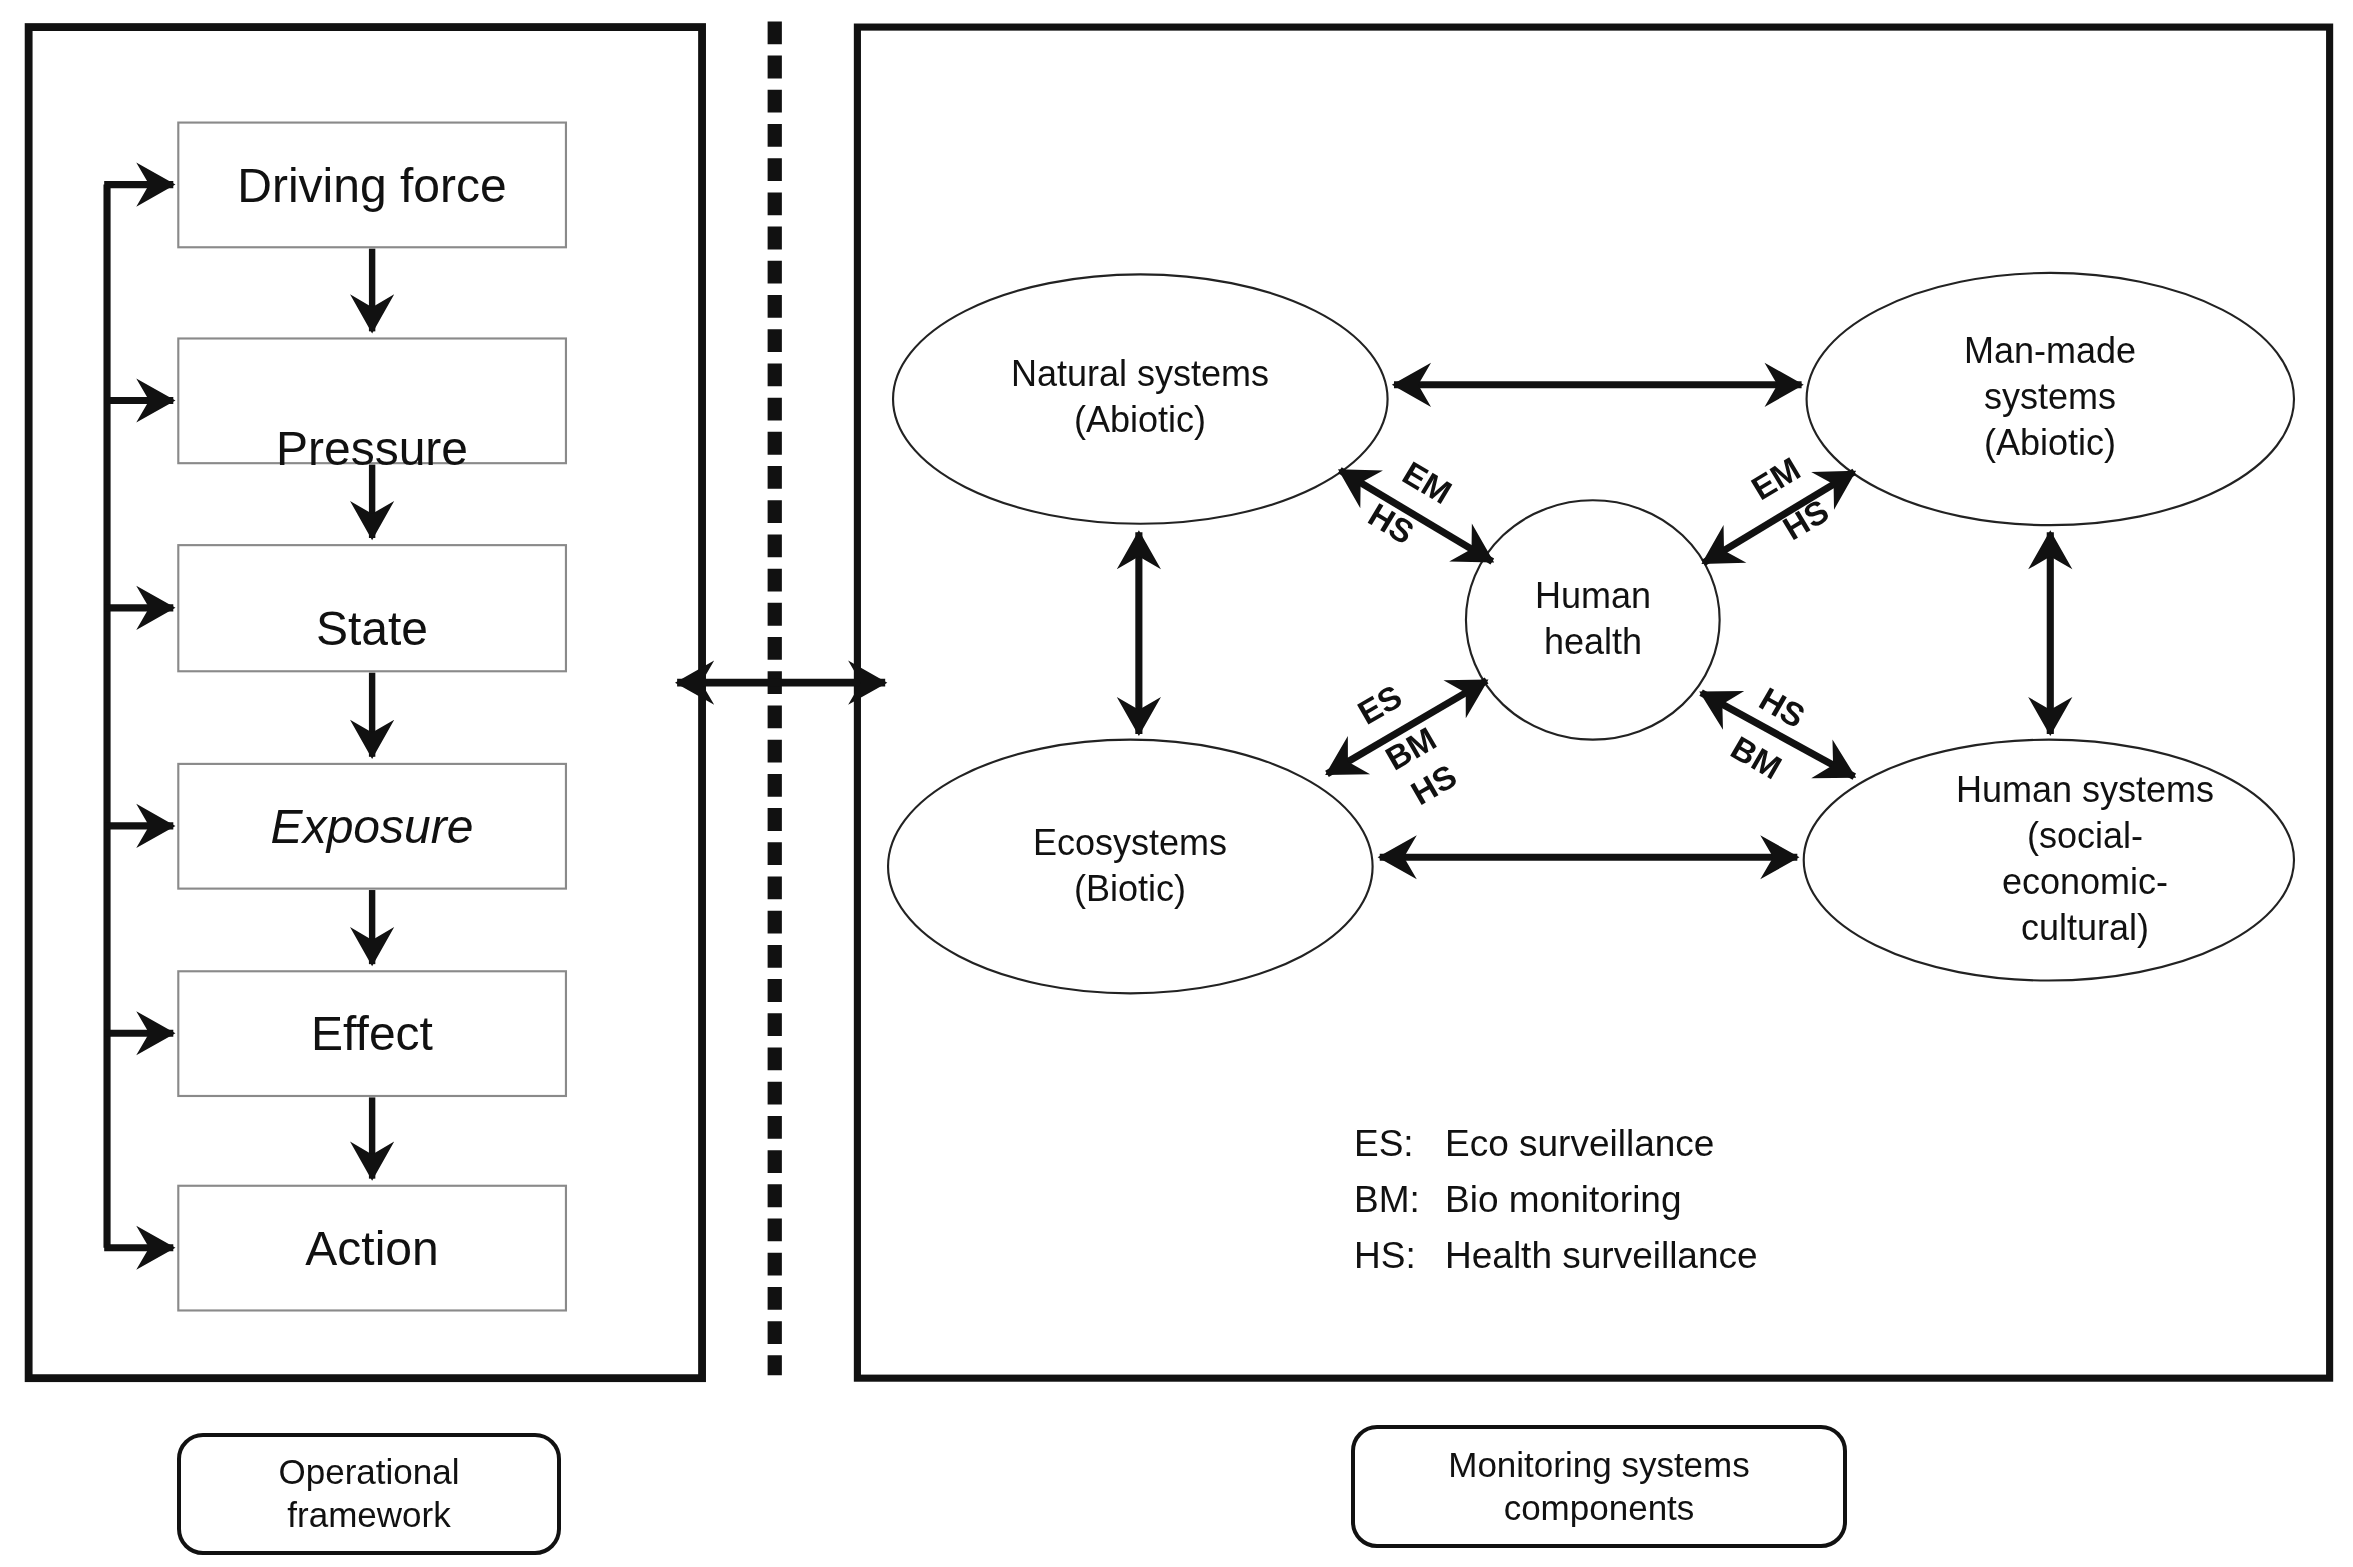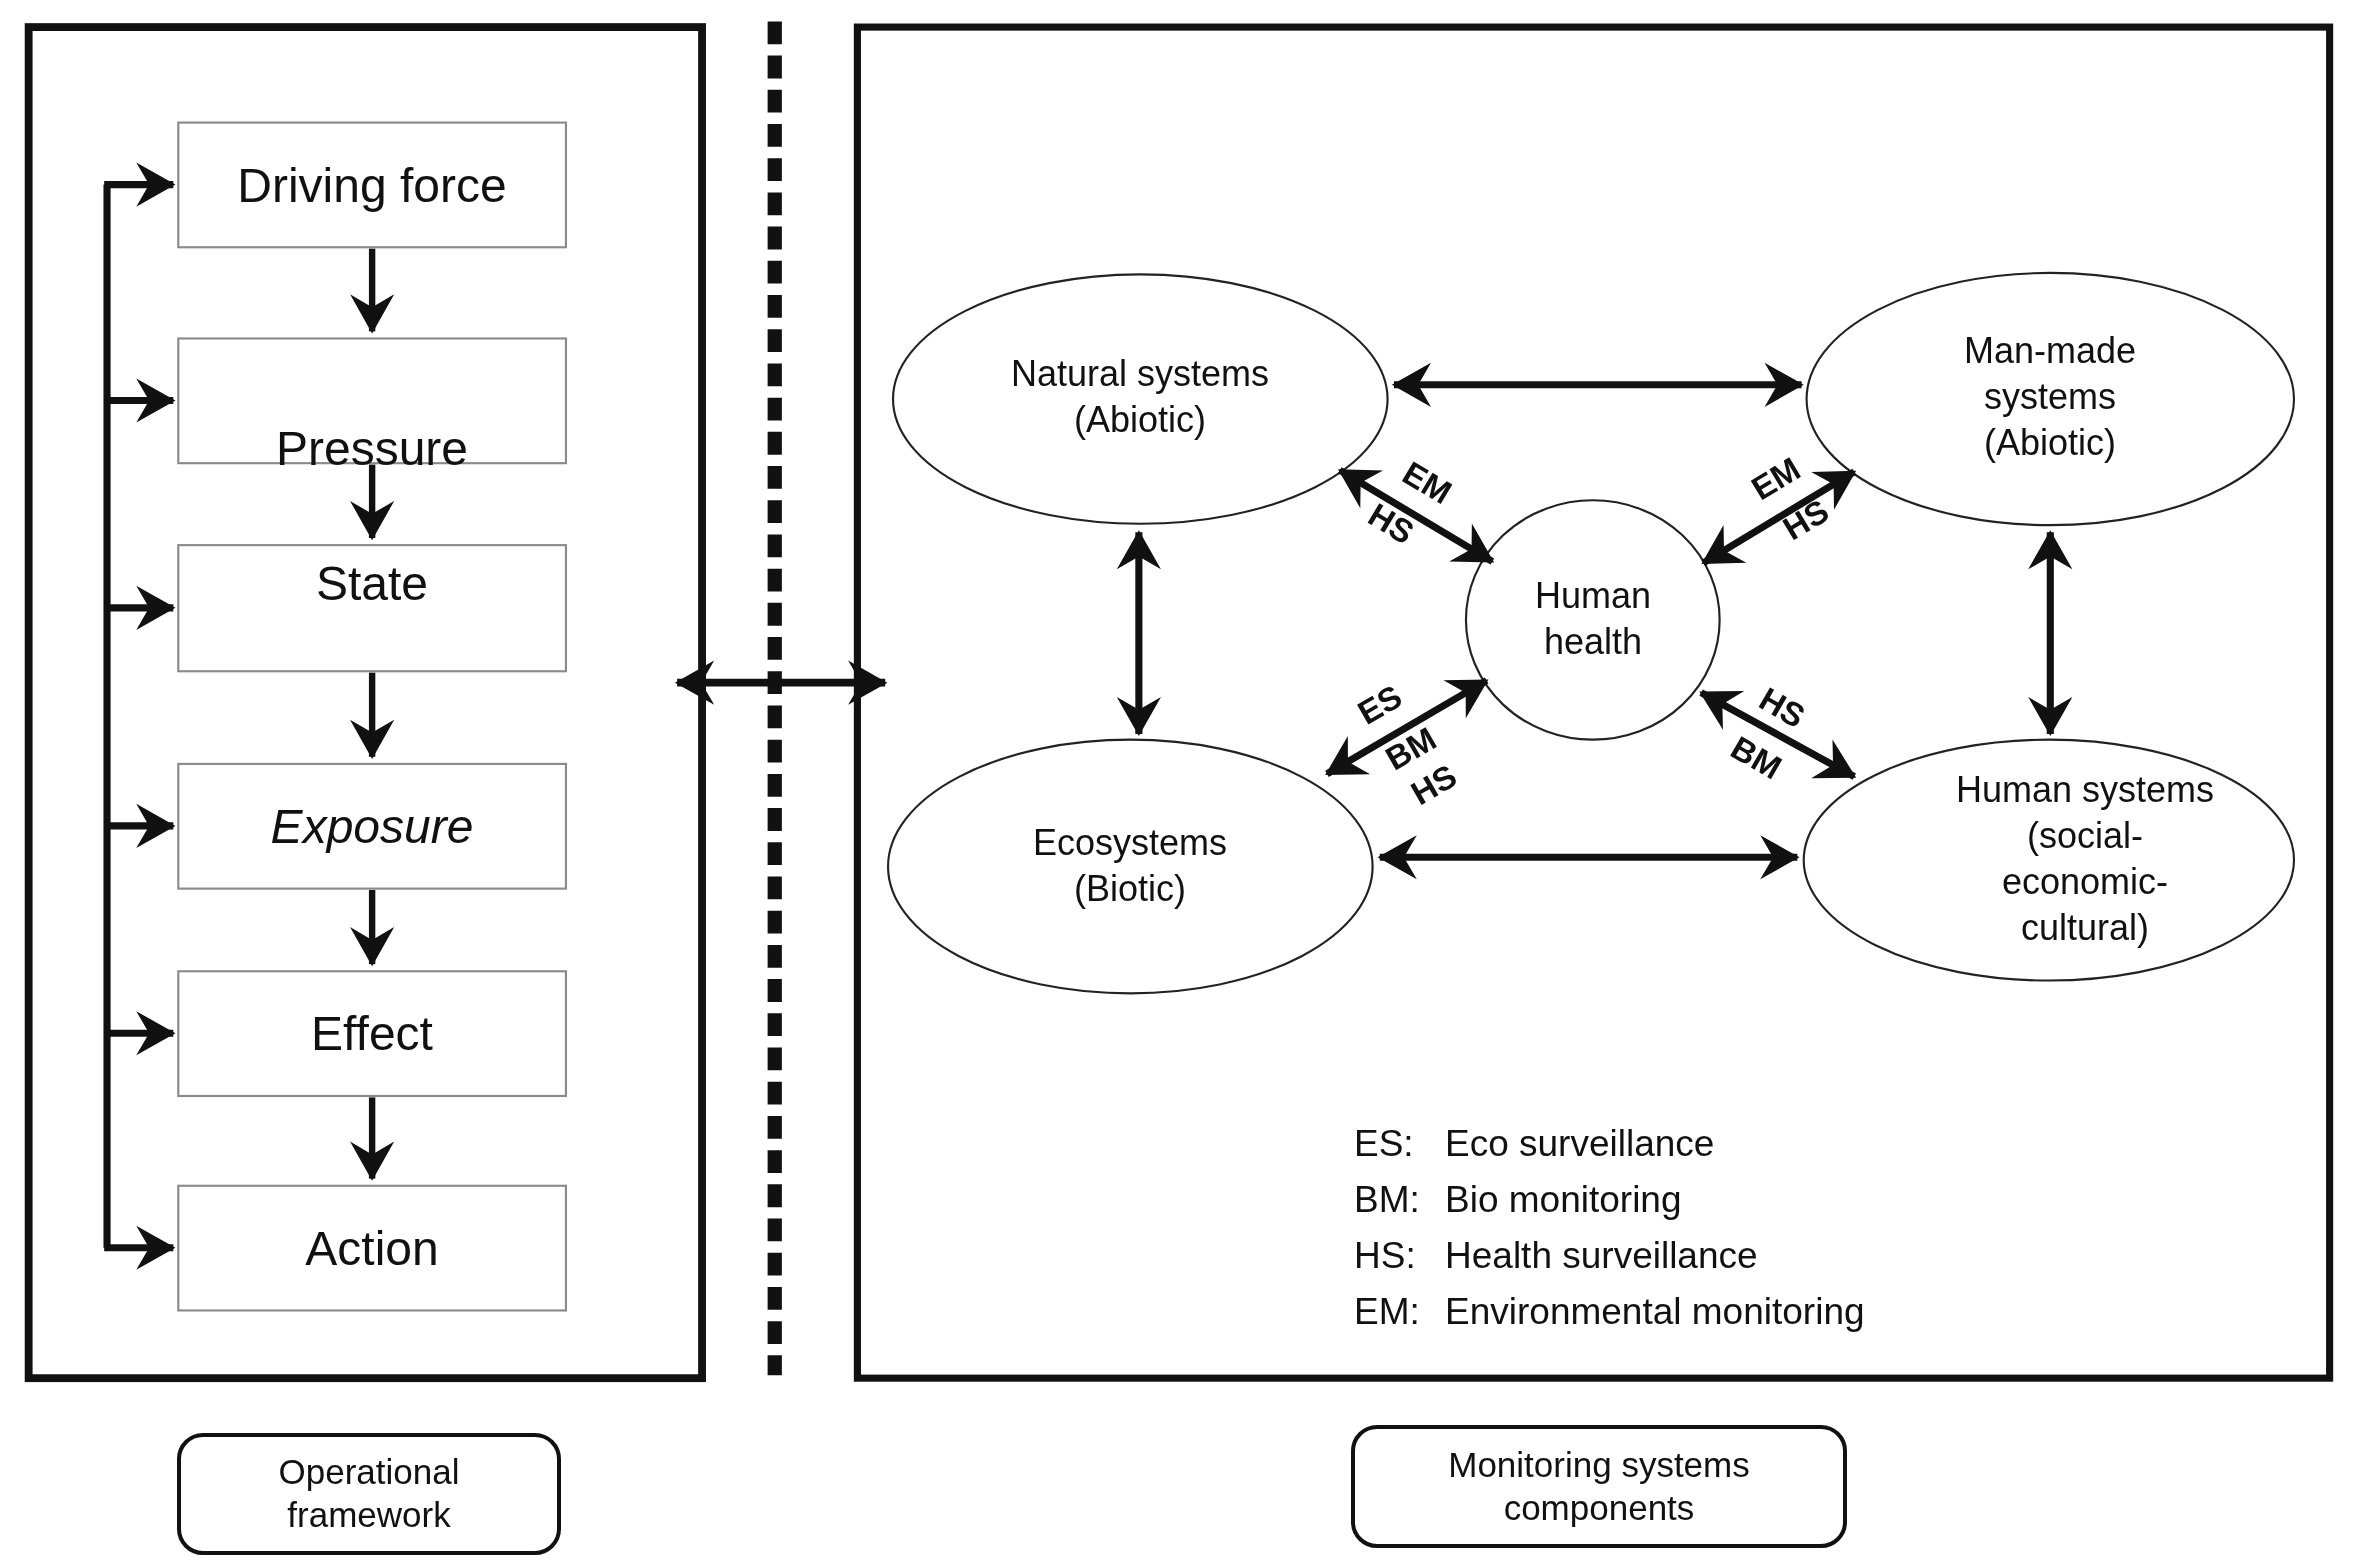--- a/index.html
+++ b/index.html
@@ -109,21 +109,21 @@
       <line x1="2877" y1="747" x2="2877" y2="1030" marker-start="url(#ah)" marker-end="url(#ah)"></line>
       <line x1="1880" y1="660" x2="2094" y2="788" marker-start="url(#ah)" marker-end="url(#ah)"></line>
       <line x1="2602" y1="662" x2="2390" y2="790" marker-start="url(#ah)" marker-end="url(#ah)"></line>
       <line x1="1862" y1="1086" x2="2086" y2="955" marker-start="url(#ah)" marker-end="url(#ah)"></line>
       <line x1="2387" y1="972" x2="2602" y2="1090" marker-start="url(#ah)" marker-end="url(#ah)"></line>
     </g>
   </svg>
 
   <div class="t box-label" style="left:372px; top:185px;">Driving force</div>
   <div class="t box-label" style="left:372px; top:412px;margin-top:36px;">Pressure</div>
-  <div class="t box-label" style="left:372px; top:583px;">State</div>
+  <div class="t box-label" style="left:372px; top:628px;">State</div>
   <div class="t box-label" style="left:372px; top:826px;font-style:italic;">Exposure</div>
   <div class="t box-label" style="left:372px; top:1033px;">Effect</div>
   <div class="t box-label" style="left:372px; top:1248px;">Action</div>
 
   <div class="t node-label" style="left:1140px; top:397px;">Natural systems
 (Abiotic)</div>
   <div class="t node-label" style="left:2050px; top:397px;">Man-made systems
 (Abiotic)</div>
   <div class="t node-label" style="left:1130px; top:866px;">Ecosystems
 (Biotic)</div>
@@ -149,24 +149,20 @@
       <span class="legend-text">Eco surveillance</span>
     </div>
     <div class="legend-row">
       <span class="legend-key">BM:</span>
       <span class="legend-text">Bio monitoring</span>
     </div>
     <div class="legend-row">
       <span class="legend-key">HS:</span>
       <span class="legend-text">Health surveillance</span>
     </div>
-    <div class="legend-row">
-      <span class="legend-key">EM:</span>
-      <span class="legend-text">Environmental monitoring</span>
-    </div>
   </div>
 
   <div class="badge" style="left:177px; top:1433px; width:384px; height:122px;">Operational
 framework</div>
   <div class="badge" style="left:1351px; top:1425px; width:496px; height:123px;">Monitoring systems
 components</div>
 
 </div>
 
 

